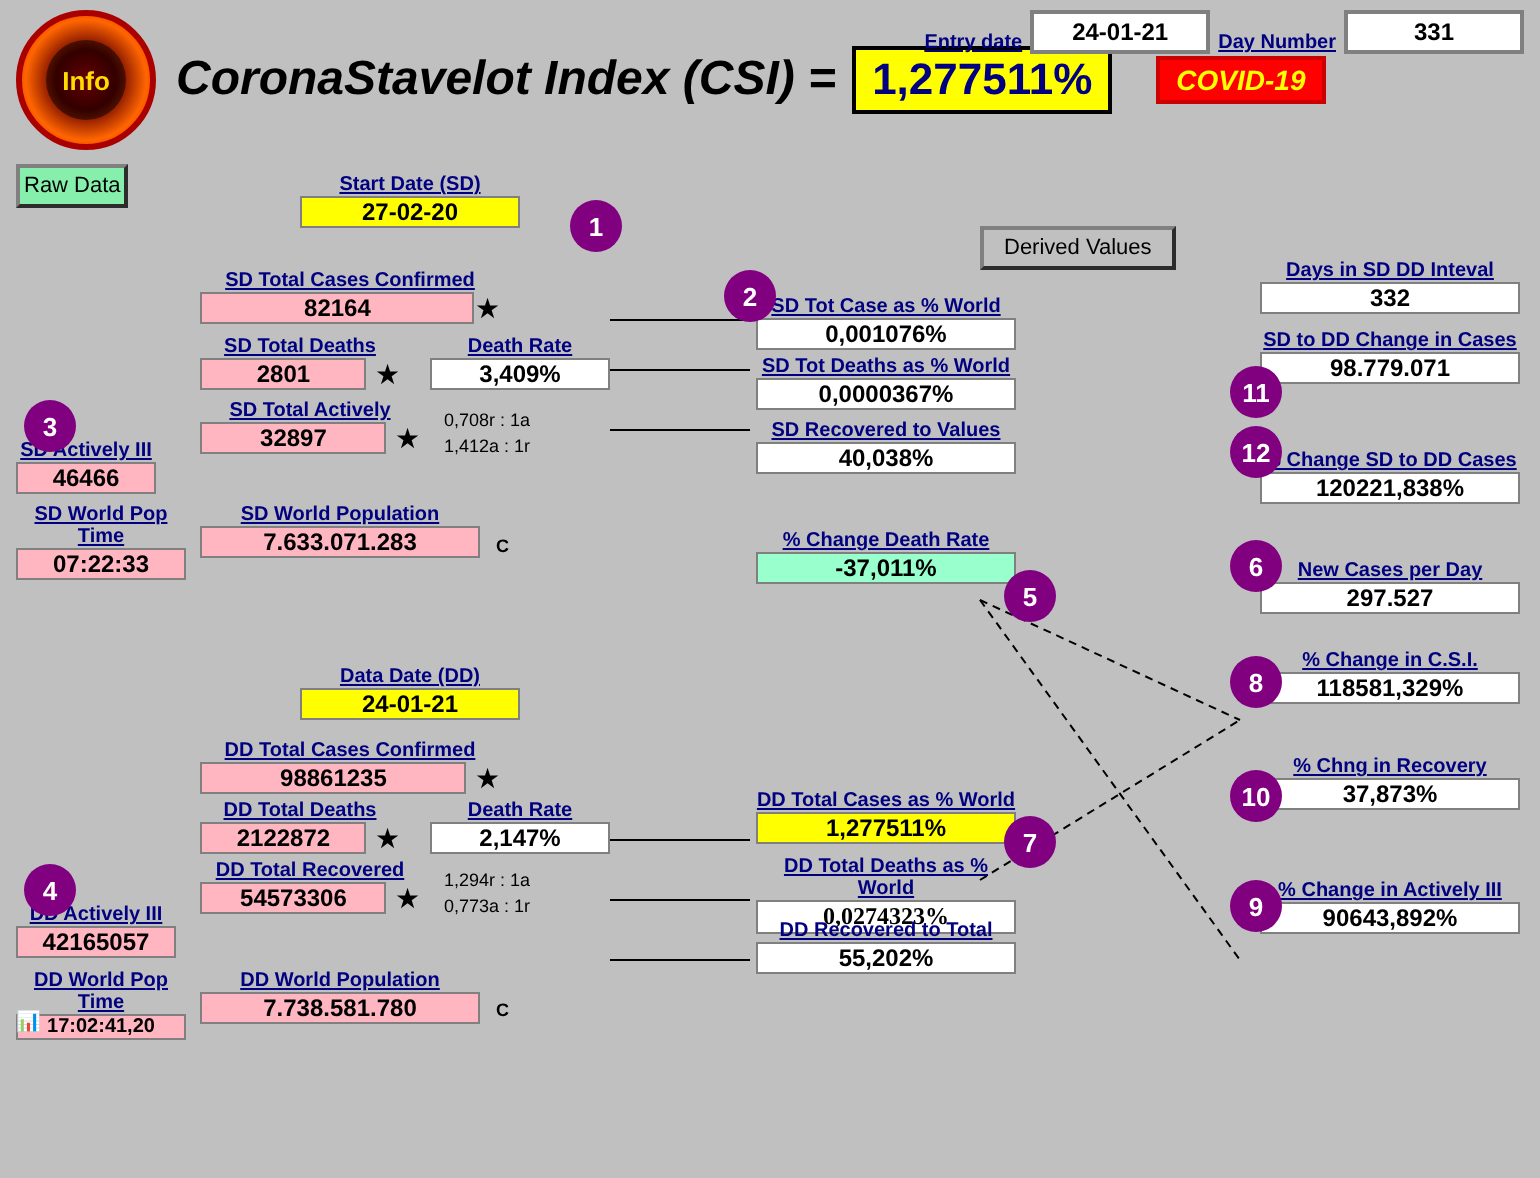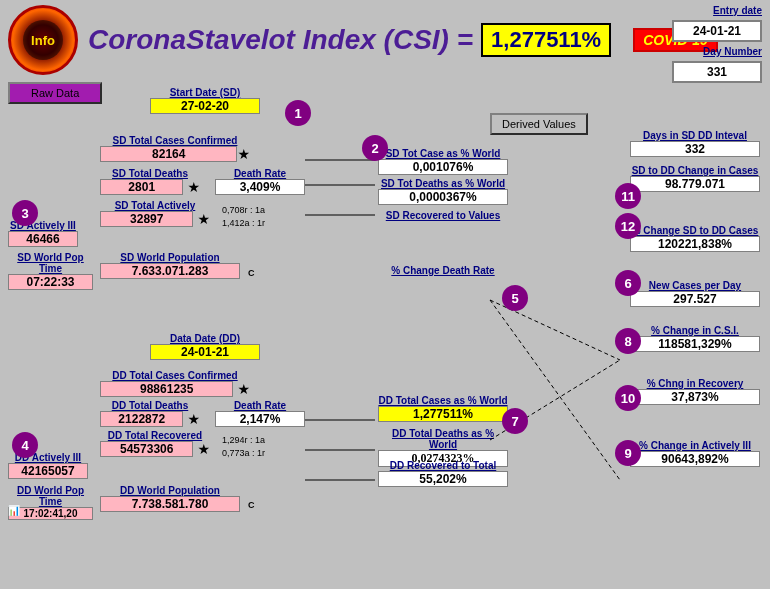--- a/index.html
+++ b/index.html
@@ -50,23 +50,23 @@
       font-weight: bold;
       font-size: 13px;
     }
     .title-block {
       margin-left: 10px;
       display: flex;
       align-items: center;
       flex-wrap: wrap;
     }
     .main-title {
-      font-size: 28px;
-      font-weight: bold;
-      color: #4c1d95;
+      font-size: 24px;
+      font-weight: bold;
+      color: #000000;
       font-style: italic;
     }
     .csi-value-box {
       background: #ffff00;
       border: 2px solid #000;
       padding: 2px 8px;
       font-size: 22px;
       font-weight: bold;
       color: #000080;
     }
@@ -78,44 +78,44 @@
       padding: 2px 8px;
       margin-left: 10px;
       border: 2px solid #cc0000;
       font-style: italic;
     }
     .entry-block {
       position: absolute;
       right: 8px;
       top: 5px;
       display: flex;
-      flex-direction: column;
+      flex-direction: row;
       align-items: flex-end;
       gap: 4px;
     }
     .entry-label {
       font-size: 10px;
       font-weight: bold;
       color: #000080;
       text-decoration: underline;
     }
     .entry-input {
       background: #ffffff;
       border: 2px solid #808080;
       padding: 2px 6px;
       font-size: 12px;
       font-weight: bold;
       color: #000;
       text-align: center;
       width: 90px;
     }
     .raw-data-btn {
-      background: #a21caf;
+      background: #86efac;
       border: 2px outset #808080;
-      padding: 3px 21px;
+      padding: 3px 2px;
       font-size: 11px;
       cursor: pointer;
       position: absolute;
       left: 8px;
       top: 82px;
     }
     .derived-values-btn {
       background: #c0c0c0;
       border: 2px outset #808080;
       padding: 3px 10px;
@@ -295,26 +295,28 @@
     <div class="field-value white" style="text-align:center;">0,001076%</div>
   </div>
 
   <div class="pos" style="left:378px;top:178px;width:130px;">
     <span class="field-label">SD Tot Deaths as % World</span>
     <div class="field-value white" style="text-align:center;">0,0000367%</div>
   </div>
 
   <div class="pos" style="left:378px;top:210px;width:130px;">
     <span class="field-label">SD Recovered to Values</span>
+    <div class="field-value white" style="text-align:center;">40,038%</div>
   </div>
 
   <div class="circle-badge pos" style="left:502px;top:285px;">5</div>
 
   <div class="pos" style="left:378px;top:265px;width:130px;">
     <span class="field-label">% Change Death Rate</span>
+    <div class="field-value cyan" style="text-align:center;background:#99ffcc;">-37,011%</div>
   </div>
 
   <div class="circle-badge pos" style="left:502px;top:408px;">7</div>
 
   <div class="pos" style="left:378px;top:395px;width:130px;">
     <span class="field-label">DD Total Cases as % World</span>
     <div class="field-value yellow-bright" style="text-align:center;">1,277511%</div>
   </div>
 
   <div class="pos" style="left:378px;top:428px;width:130px;">

